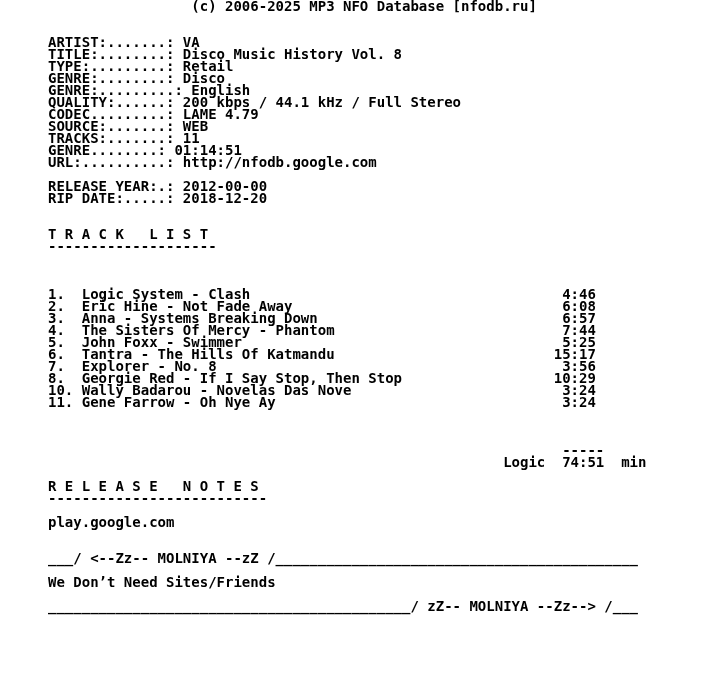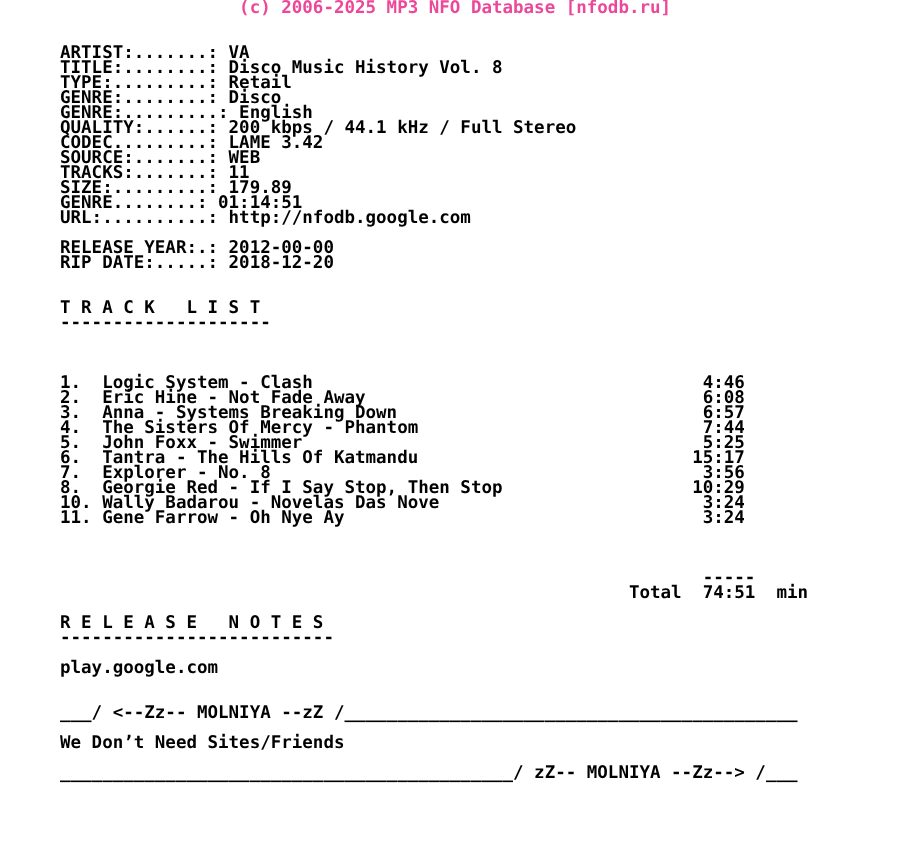--- a/index.html
+++ b/index.html
@@ -26,35 +26,34 @@
   .ind17 { padding-left: 17ch; }
   .ind54 { padding-left: 54ch; }
   .ind61 { padding-left: 61ch; }
   .header-red { color: #e60000; }
 </style>
 </head>
 <body>
 
 <div class="nfo">
 
-  <div class="ln ind17 header-red" style="color: #ec4899;">(c) 2006-2025 MP3 NFO Database [nfodb.ru]</div>
+  <div class="ln ind17 header-red" style="color: #000000;">(c) 2006-2025 MP3 NFO Database [nfodb.ru]</div>
 
   <div class="sp2"></div>
 
   <div id="info-fields">
       <div class="ln">ARTIST:.......: VA</div>
       <div class="ln">TITLE:........: Disco Music History Vol. 8</div>
       <div class="ln">TYPE:.........: Retail</div>
       <div class="ln">GENRE:........: Disco</div>
       <div class="ln">GENRE:.........: English</div>
       <div class="ln">QUALITY:......: 200 kbps / 44.1 kHz / Full Stereo</div>
-      <div class="ln">CODEC.........: LAME 3.42</div>
+      <div class="ln">CODEC.........: LAME 4.79</div>
       <div class="ln">SOURCE:.......: WEB</div>
       <div class="ln">TRACKS:.......: 11</div>
-      <div class="ln">SIZE:.........: 179.89</div>
       <div class="ln">GENRE........: 01:14:51</div>
       <div class="ln">URL:..........: http://nfodb.google.com</div>
     </div>
 
   <div class="sp1"></div>
 
   <div id="release-fields">
       <div class="ln">RELEASE YEAR:.: 2012-00-00</div>
       <div class="ln">RIP DATE:.....: 2018-12-20</div>
     </div>
@@ -75,21 +74,21 @@
       <div class="ln">6.  Tantra - The Hills Of Katmandu                          15:17</div>
       <div class="ln">7.  Explorer - No. 8                                         3:56</div>
       <div class="ln">8.  Georgie Red - If I Say Stop, Then Stop                  10:29</div>
       <div class="ln">10. Wally Badarou - Novelas Das Nove                         3:24</div>
       <div class="ln">11. Gene Farrow - Oh Nye Ay                                  3:24</div>
     </div>
 
   <div class="sp3"></div>
 
   <div class="ln ind61">-----</div>
-  <div class="ln ind54" id="total-line">Total  74:51  min</div>
+  <div class="ln ind54" id="total-line">Logic  74:51  min</div>
 
   <div class="sp1"></div>
 
   <div class="ln">R E L E A S E   N O T E S</div>
   <div class="ln">--------------------------</div>
 
   <div class="sp1"></div>
 
   <div class="ln">play.google.com</div>
 

